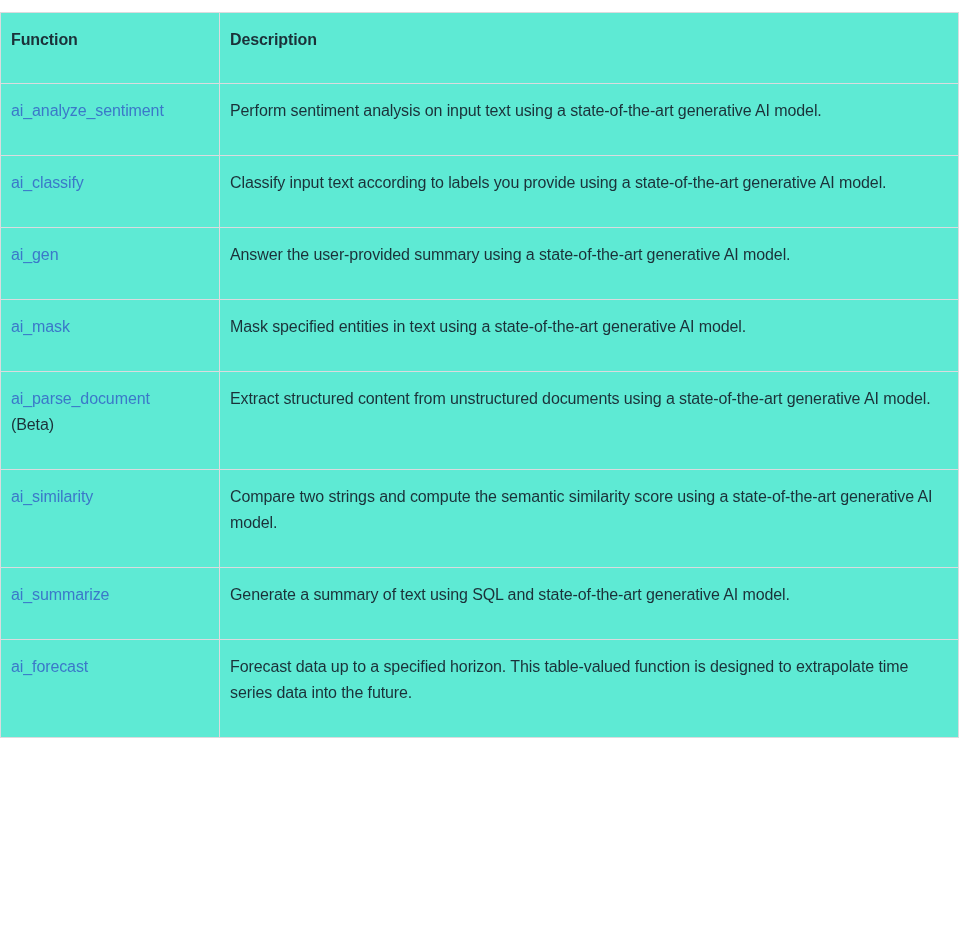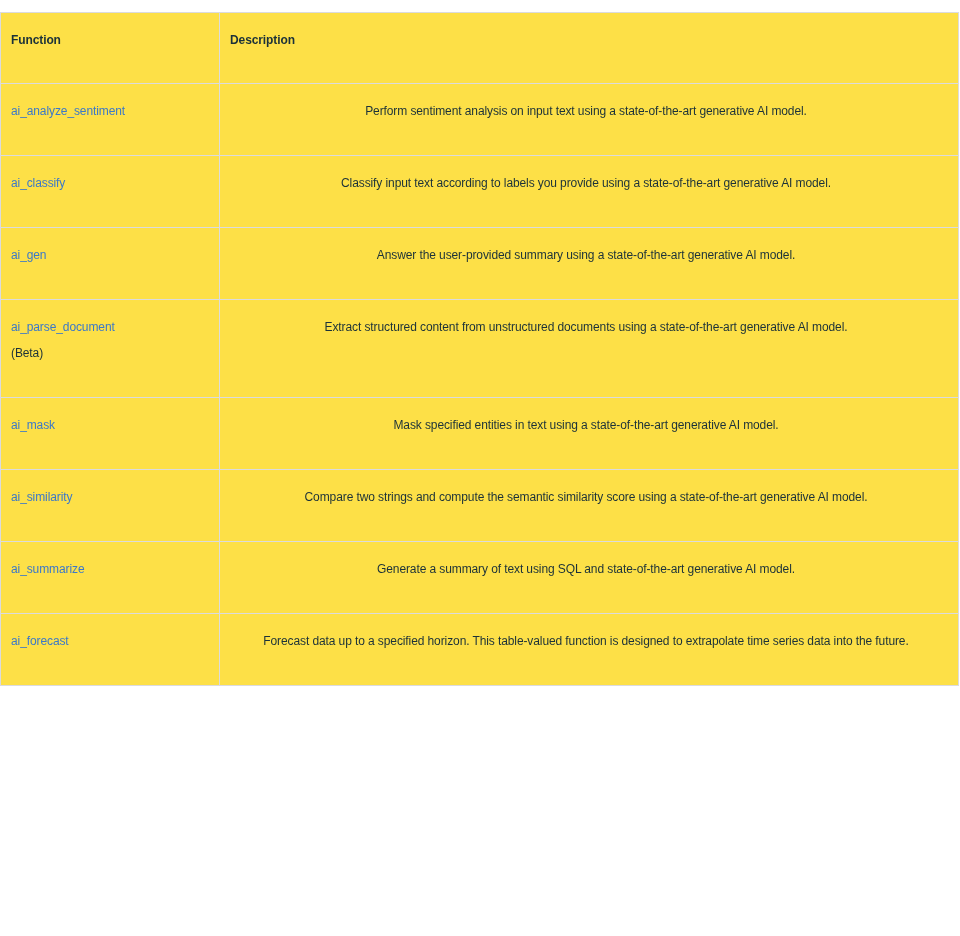--- a/index.html
+++ b/index.html
@@ -18,41 +18,41 @@
     border-collapse: collapse;
     table-layout: fixed;
     width: 958px;
   }
   col.col-fn   { width: 219px; }
   col.col-desc { width: 739px; }
   th, td {
     border: 1px solid var(--border, #DBDBDE);
     vertical-align: top;
     text-align: left;
-    font-size: 12px;
+    font-size: 16px;
     line-height: 26px;
     padding: 14px 16px 31px 10px;
     color: var(--text, #1B3139);
     letter-spacing: -0.1px;
-    background: #fde047;
+    background: #5eead4;
   }
   th {
     font-weight: bold;
     padding-bottom: 30px;
   }
   td.fn-cell a.fn-link {
     color: var(--link, #3B78C9);
     text-decoration: none;
     cursor: pointer;
   }
   td.fn-cell .fn-suffix {
     display: block;
     color: var(--text, #1B3139);
   }
-  td.desc-cell { overflow-wrap: break-word; text-align: center; }
+  td.desc-cell { overflow-wrap: break-word; }
 </style>
 </head>
 <body>
 
 <div class="table-wrap">
   <table class="functions-table">
     <colgroup>
       <col class="col-fn">
       <col class="col-desc">
     </colgroup>
@@ -84,32 +84,32 @@
   <tr>
     <td class="fn-cell">
       <a class="fn-link" href="#">ai_gen</a>
       
     </td>
     <td class="desc-cell">Answer the user-provided summary using a state-of-the-art generative AI model.</td>
   </tr>
 
   <tr>
     <td class="fn-cell">
+      <a class="fn-link" href="#">ai_mask</a>
+      
+    </td>
+    <td class="desc-cell">Mask specified entities in text using a state-of-the-art generative AI model.</td>
+  </tr>
+
+  <tr>
+    <td class="fn-cell">
       <a class="fn-link" href="#">ai_parse_document</a>
       <span class="fn-suffix">(Beta)</span>
     </td>
     <td class="desc-cell">Extract structured content from unstructured documents using a state-of-the-art generative AI model.</td>
-  </tr>
-
-  <tr>
-    <td class="fn-cell">
-      <a class="fn-link" href="#">ai_mask</a>
-      
-    </td>
-    <td class="desc-cell">Mask specified entities in text using a state-of-the-art generative AI model.</td>
   </tr>
 
   <tr>
     <td class="fn-cell">
       <a class="fn-link" href="#">ai_similarity</a>
       
     </td>
     <td class="desc-cell">Compare two strings and compute the semantic similarity score using a state-of-the-art generative AI model.</td>
   </tr>
 

